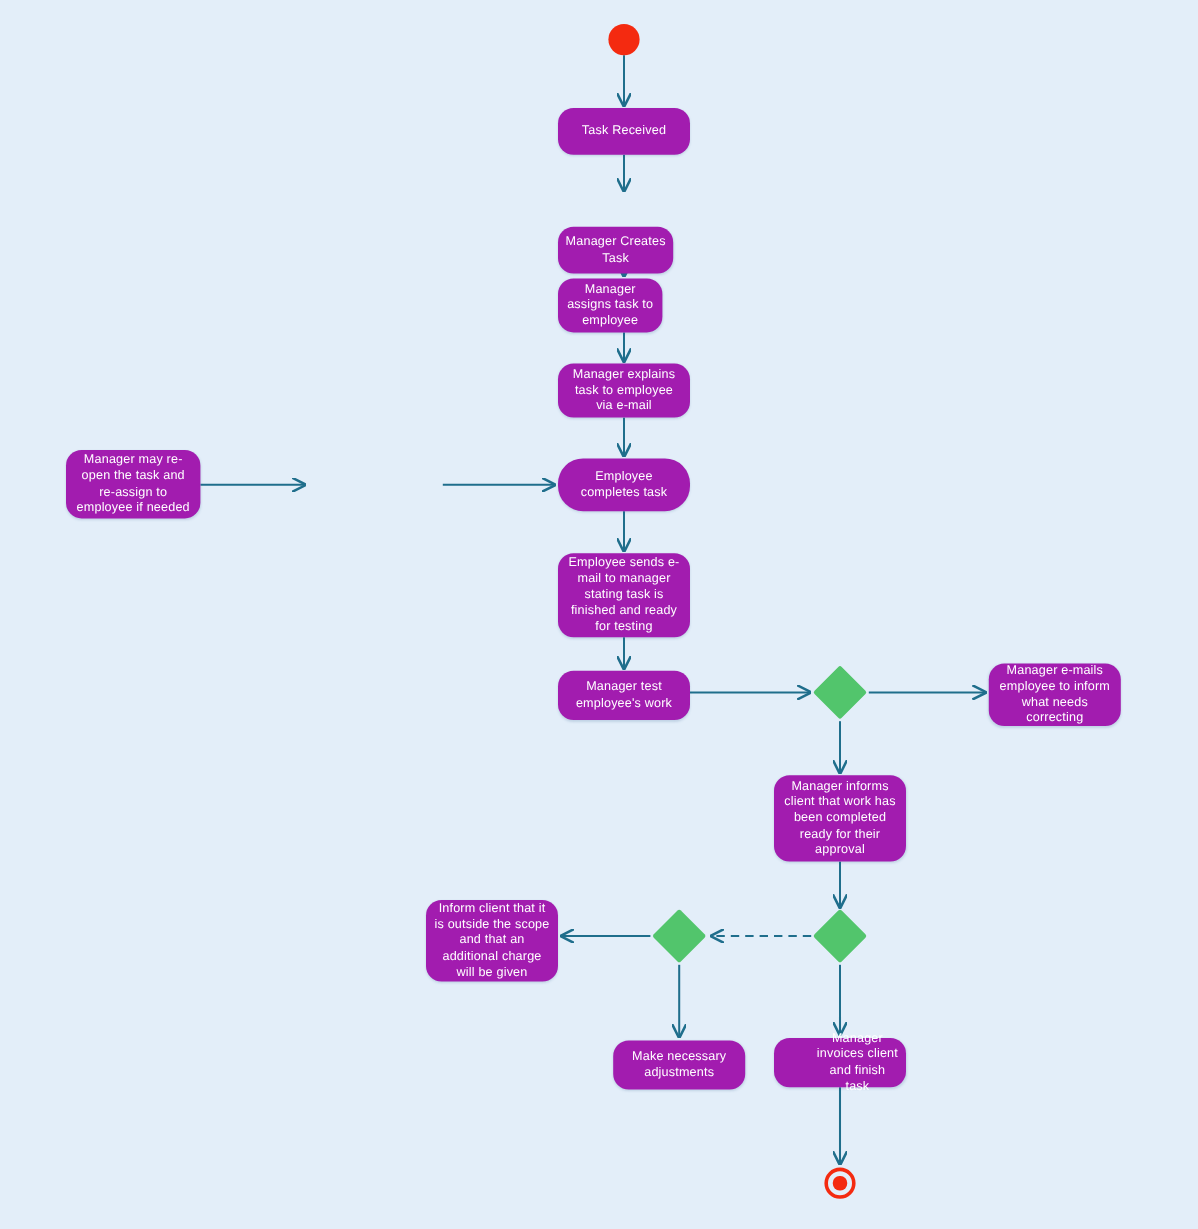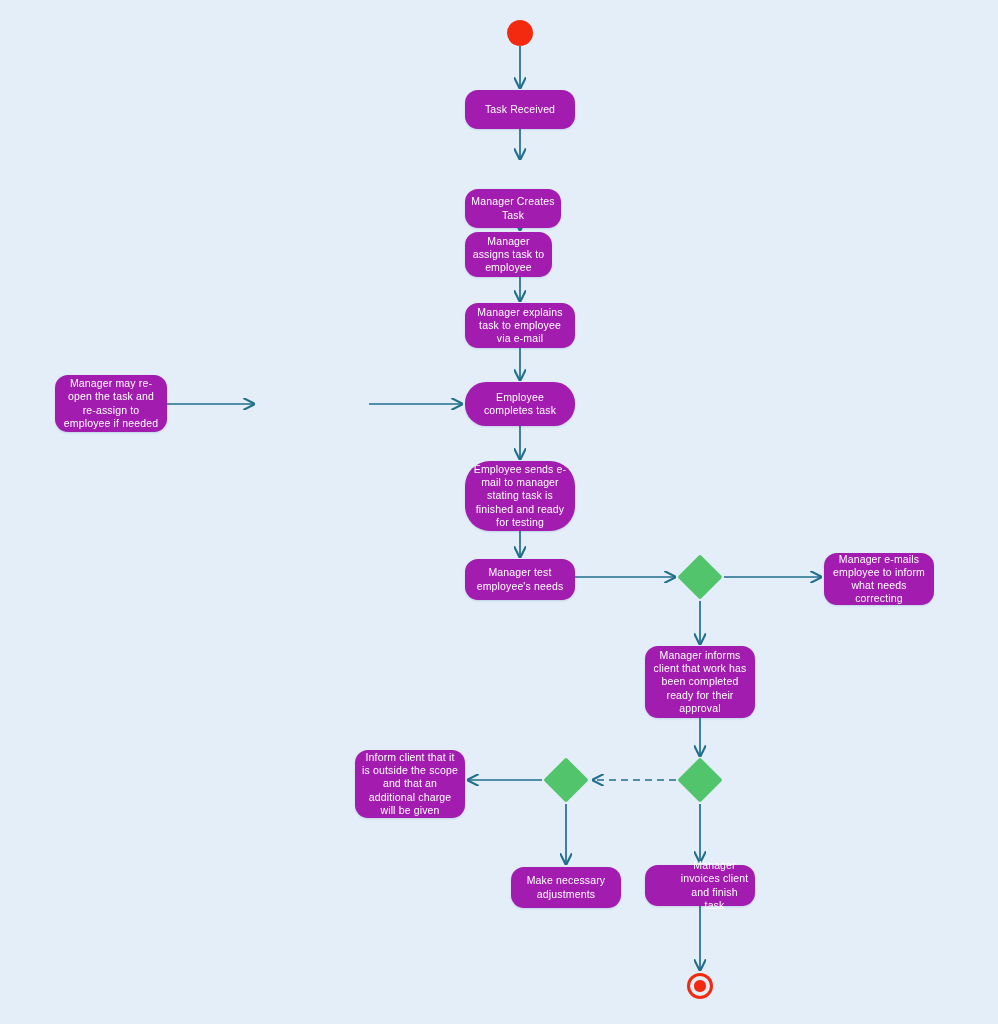--- a/index.html
+++ b/index.html
@@ -127,23 +127,23 @@
   <div class="node" style="left:465px; top:90px; width:110px; height:39px;">Task Received</div>
 
   <div class="node" style="left:465px; top:161px; width:96px; height:39px;margin-top:28px;">Manager Creates Task</div>
 
   <div class="node" style="left:465px; top:232px; width:87px; height:45px;">Manager assigns task to employee</div>
 
   <div class="node" style="left:465px; top:303px; width:110px; height:45px;">Manager explains task to employee via e-mail</div>
 
   <div class="node" style="left:465px; top:382px; width:110px; height:44px;border-radius:21px;">Employee completes task</div>
 
-  <div class="node" style="left:465px; top:461px; width:110px; height:70px;border-radius:25px;">Employee sends e-mail to manager stating task is finished and ready for testing</div>
+  <div class="node" style="left:465px; top:461px; width:110px; height:70px;">Employee sends e-mail to manager stating task is finished and ready for testing</div>
 
-  <div class="node" style="left:465px; top:559px; width:110px; height:41px;">Manager test employee's needs</div>
+  <div class="node" style="left:465px; top:559px; width:110px; height:41px;">Manager test employee's work</div>
 
   <div class="node" style="left:55px; top:375px; width:112px; height:57px;">Manager may re-open the task and re-assign to employee if needed</div>
 
 
   <div class="node" style="left:824px; top:553px; width:110px; height:52px;">Manager e-mails employee to inform what needs correcting</div>
 
   <div class="node" style="left:645px; top:646px; width:110px; height:72px;">Manager informs client that work has been completed ready for their approval</div>
 
   <div class="node" style="left:355px; top:750px; width:110px; height:68px;">Inform client that it is outside the scope and that an additional charge will be given</div>
 

